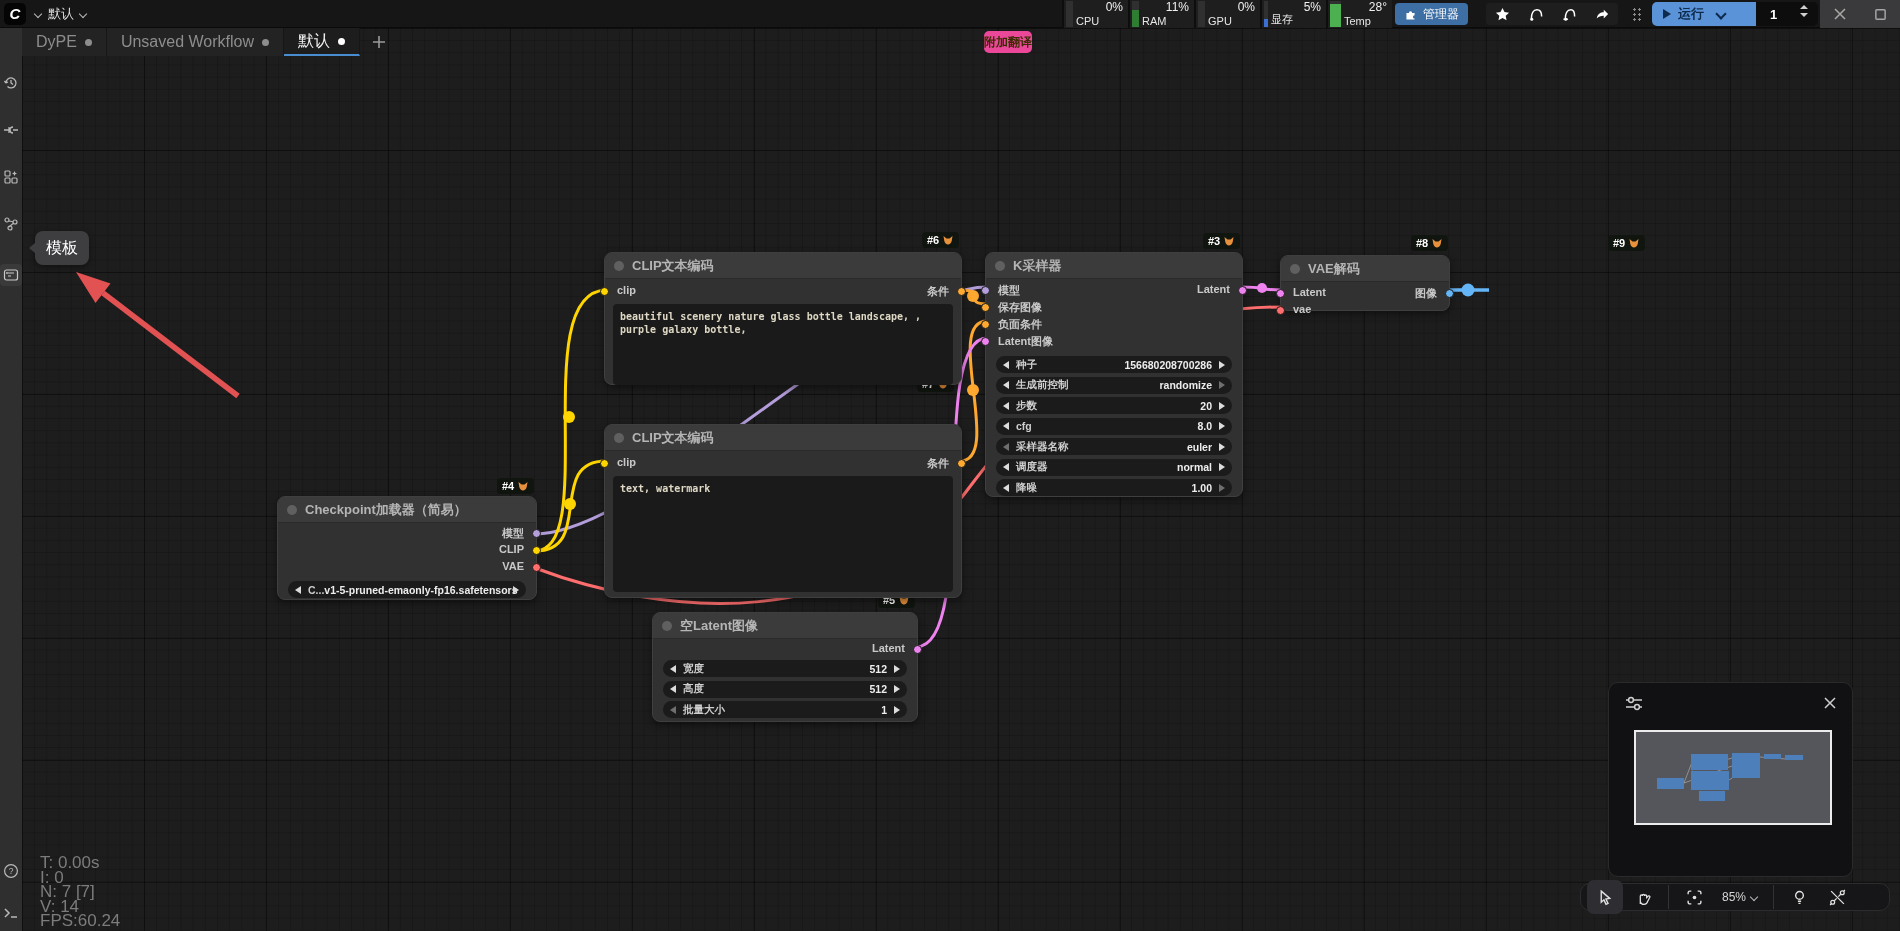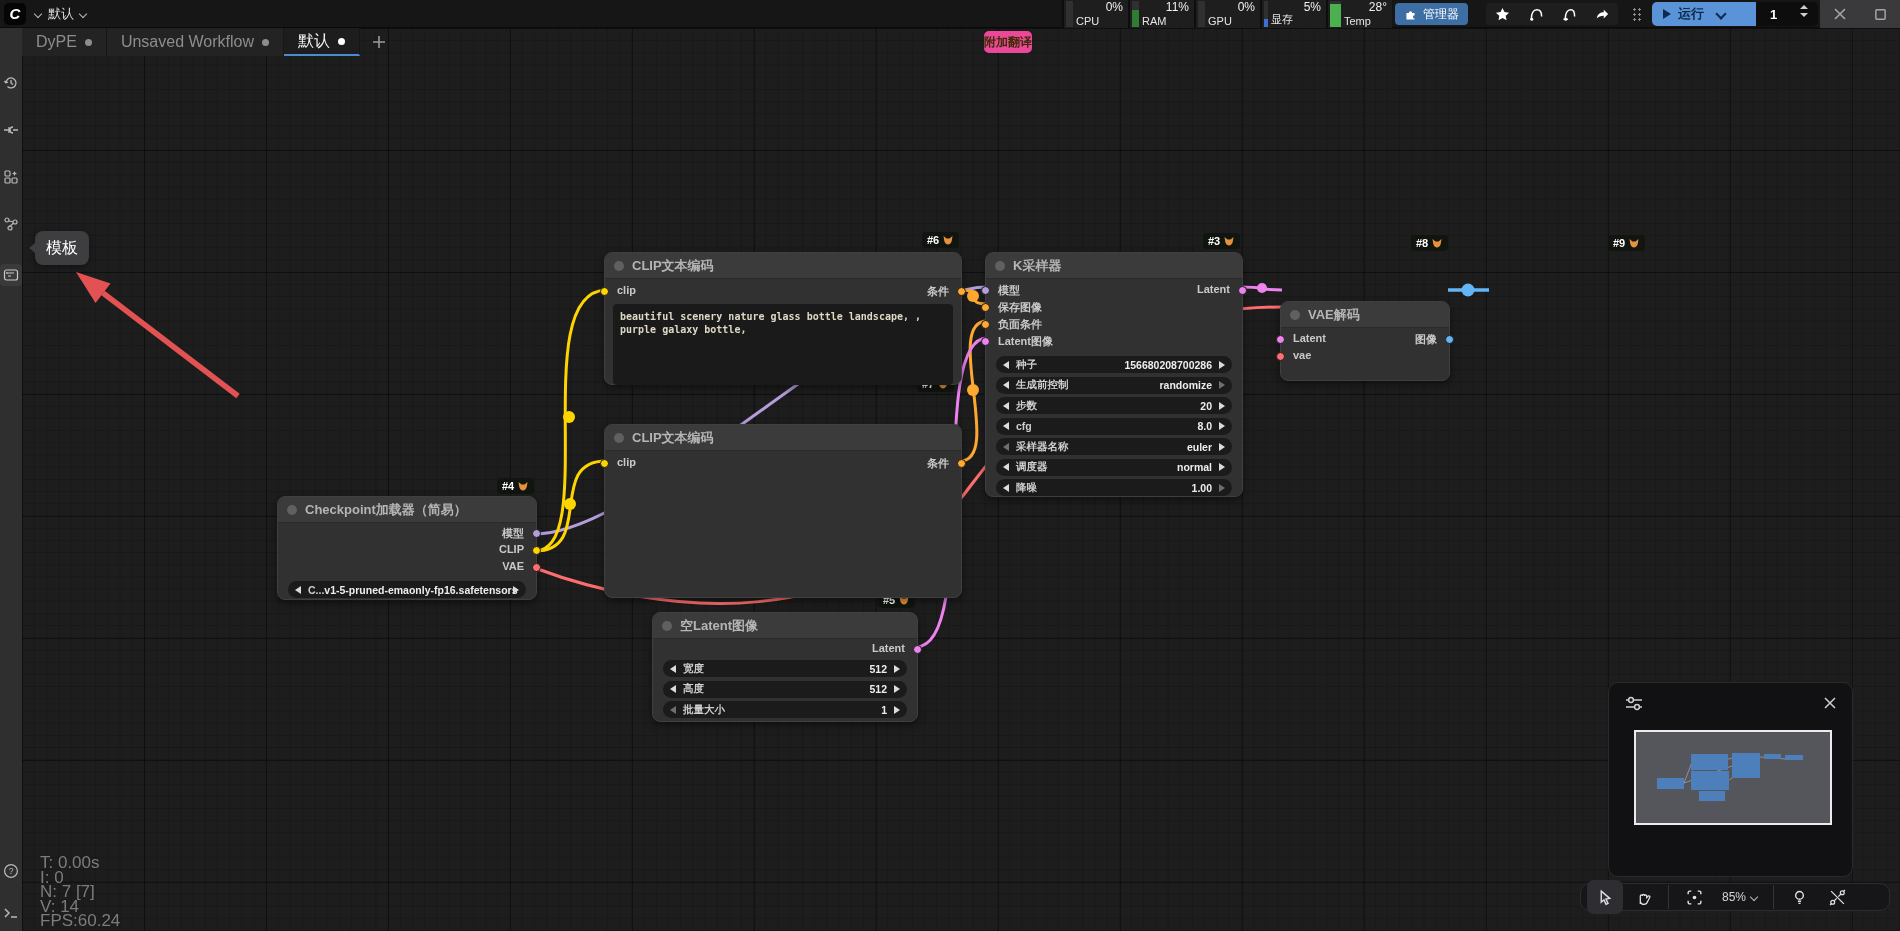--- a/index.html
+++ b/index.html
@@ -385,20 +385,21 @@
     <div class="nhead">
         <span class="cdot"></span>
         <span class="ntitle">CLIP文本编码</span>
       </div>
     <div class="prow" style="margin-top:4px;">
       <i class="pd in" style="background:#ffd500;"></i>
       <em class="plbl in" style="font-style:normal;">clip</em>
       <em class="plbl out" style="font-style:normal;">条件</em>
       <i class="pd out" style="background:#ffa931;"></i>
     </div>
+    <div class="ntext" style="top:51px;height:116px;">text, watermark</div>
   </div>
 
   <div class="node" style="left:277px;top:496px;width:260px;height:104px;">
     <div class="nhead">
         <span class="cdot"></span>
         <span class="ntitle">Checkpoint加载器（简易）</span>
       </div>
     <div class="prow" style="margin-top:2px;">
       <em class="plbl out" style="font-style:normal;">模型</em>
       <i class="pd out" style="background:#b39ddb;"></i>
@@ -481,21 +482,21 @@
         </div>
       <div class="wgt">
           <span class="wa l"></span>
           <span class="wl">降噪</span>
           <span class="wv">1.00</span>
           <span class="wa r" style="border-left-color:#6f6f6f;"></span>
         </div>
     </div>
   </div>
 
-  <div class="node" style="left:1280px;top:255px;width:170px;height:80px;margin-top:46px;">
+  <div class="node" style="left:1280px;top:255px;width:170px;height:56px;">
     <div class="nhead">
         <span class="cdot"></span>
         <span class="ntitle">VAE解码</span>
       </div>
     <div class="prow" style="margin-top:3px;">
       <i class="pd in" style="background:#ee82ee;"></i>
       <em class="plbl in" style="font-style:normal;">Latent</em>
       <em class="plbl out" style="font-style:normal;">图像</em>
       <i class="pd out" style="background:#64b5f6;"></i>
     </div>

